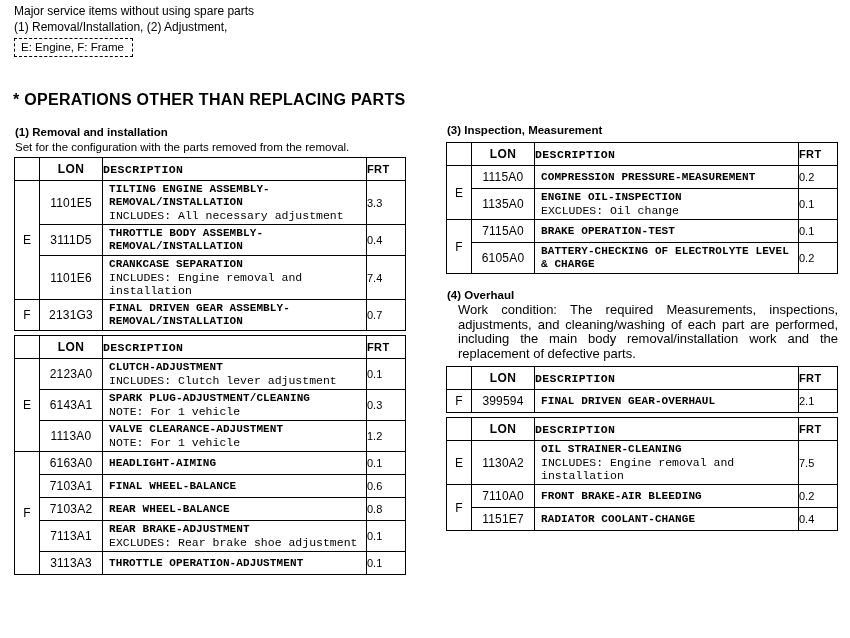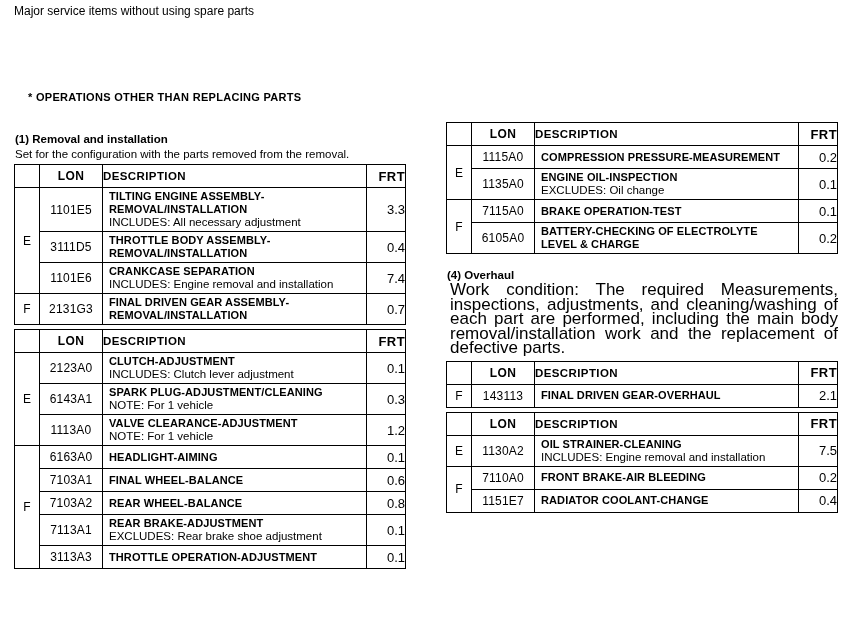--- a/index.html
+++ b/index.html
@@ -32,23 +32,23 @@
     display: inline-block;
     border: 1px dashed #000;
     padding: 2px 8px 2px 6px;
     margin-top: 3px;
     font-size: 11.5px;
     line-height: 13px;
   }
 
   .star-heading {
     position: absolute;
-    left: 28px;
+    left: 13px;
     top: 91px;
-    font-size: 11px;
+    font-size: 16px;
     font-weight: bold;
     letter-spacing: 0.3px;
     white-space: nowrap;
   }
 
   
   .col-left {
     position: absolute;
     left: 14px;
     top: 120px;
@@ -57,52 +57,52 @@
   .col-right {
     position: absolute;
     left: 446px;
     top: 118px;
     width: 392px;
   }
 
   .sec-title {
     font-size: 11.5px;
     font-weight: bold;
-    margin: 12px 0 1px 1px;
+    margin: 5px 0 1px 1px;
     line-height: 14px;
   }
   .sec-sub {
     font-size: 11.5px;
     line-height: 14px;
     margin: 0 0 3px 1px;
   }
   .sec-para {
-    font-size: 17px;
+    font-size: 13px;
     line-height: 14.5px;
-    margin: 0 0 5px 4px;
+    margin: 0 0 5px 12px;
     text-align: justify;
   }
   .gap-above { margin-top: 14px; }
 
   
   table.frt {
     border-collapse: collapse;
     width: 100%;
     table-layout: fixed;
     border: 1.6px solid #000;
   }
   table.frt td, table.frt th {
     border: 1px solid #000;
     padding: 0;
     vertical-align: middle;
   }
   .c-ef   { width: 24px; text-align: center; font-size: 12px; }
   .c-lon  { width: 62px; text-align: center; font-size: 12px; }
-  .c-desc { text-align: left; }
-  .c-frt  { width: 38px; text-align: right; font-size: 13px; margin-top: 36px; }
+  .c-desc { text-align: left; font-family: Liberation Mono, monospace; }
+  .c-frt  { width: 38px; text-align: left; font-size: 11px; margin-top: 36px; }
 
   thead th {
     font-size: 11.5px;
     font-weight: bold;
     letter-spacing: 0.4px;
     height: 22px;
     text-align: center;
     border-bottom: 1.6px solid #000;
   }
 
@@ -124,20 +124,22 @@
 
   
   tr.group-end > td { border-bottom: 1.6px solid #000; }
   td.ef-cell { border-right: 1px solid #000; font-weight: normal; }
 </style>
 </head>
 <body>
 
 <div class="header-block">
   <div class="header-line">Major service items without using spare parts</div>
+  <div class="header-line">(1) Removal/Installation, (2) Adjustment,</div>
+  <div class="legend-box">E: Engine, F: Frame</div>
 </div>
 
 <div class="star-heading">* OPERATIONS OTHER THAN REPLACING PARTS</div>
 
 <div class="col-left">
 
   <div class="sec-title">(1) Removal and installation</div>
   <div class="sec-sub">Set for the configuration with the parts removed from the removal.</div>
   <div>
     <table class="frt">
@@ -285,20 +287,21 @@
             <td class="c-frt">0.1</td>
           </tr>
         </tbody>
       </table>
   </div>
 
 </div>
 
 <div class="col-right">
 
+  <div class="sec-title">(3) Inspection, Measurement</div>
   <div style="height:4px"></div>
   <div>
     <table class="frt">
         <thead>
           <tr>
             <th class="c-ef"></th>
             <th class="c-lon">LON</th>
             <th class="c-desc">DESCRIPTION</th>
             <th class="c-frt">FRT</th>
           </tr>
@@ -355,21 +358,21 @@
           <tr>
             <th class="c-ef"></th>
             <th class="c-lon">LON</th>
             <th class="c-desc">DESCRIPTION</th>
             <th class="c-frt">FRT</th>
           </tr>
         </thead>
         <tbody>
           <tr>
             <td class="c-ef ef-cell" rowspan="1">F</td>
-            <td class="c-lon">143113</td>
+            <td class="c-lon">399594</td>
             <td class="c-desc">
               <div class="desc-wrap">
                 <div class="d-main">FINAL DRIVEN GEAR-OVERHAUL</div>
               </div>
             </td>
             <td class="c-frt">2.1</td>
           </tr>
         </tbody>
       </table>
   </div>

